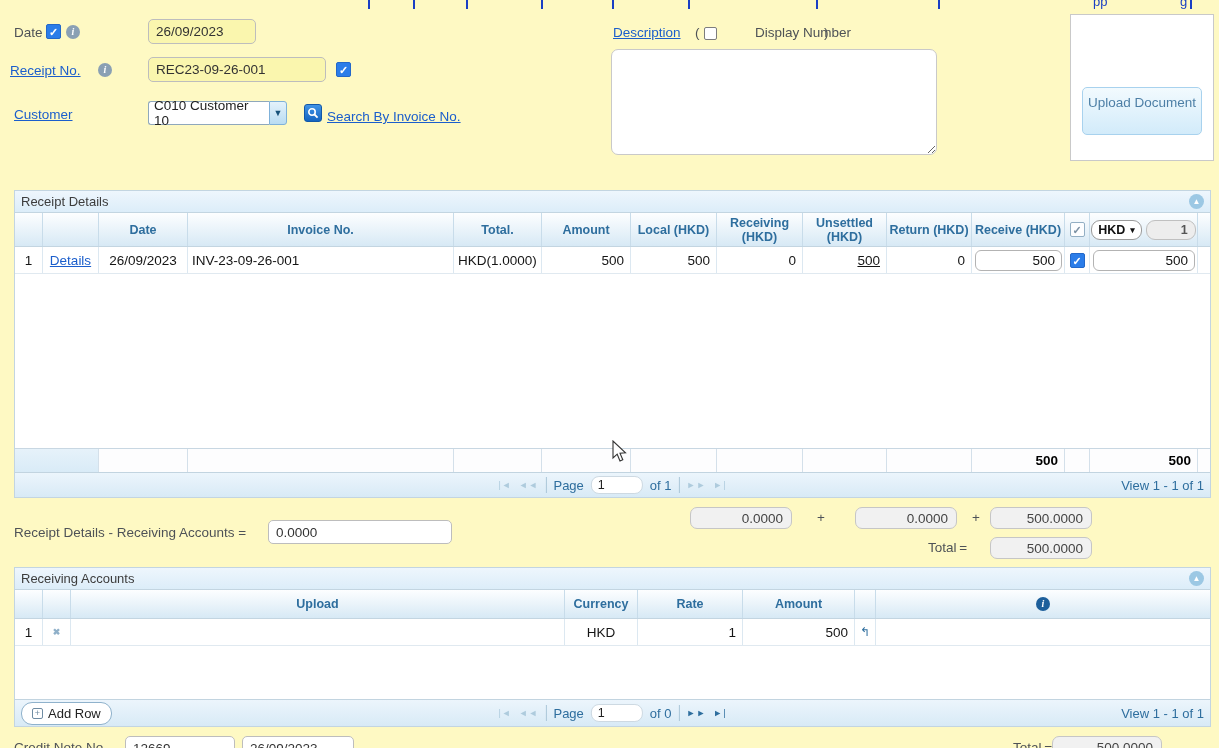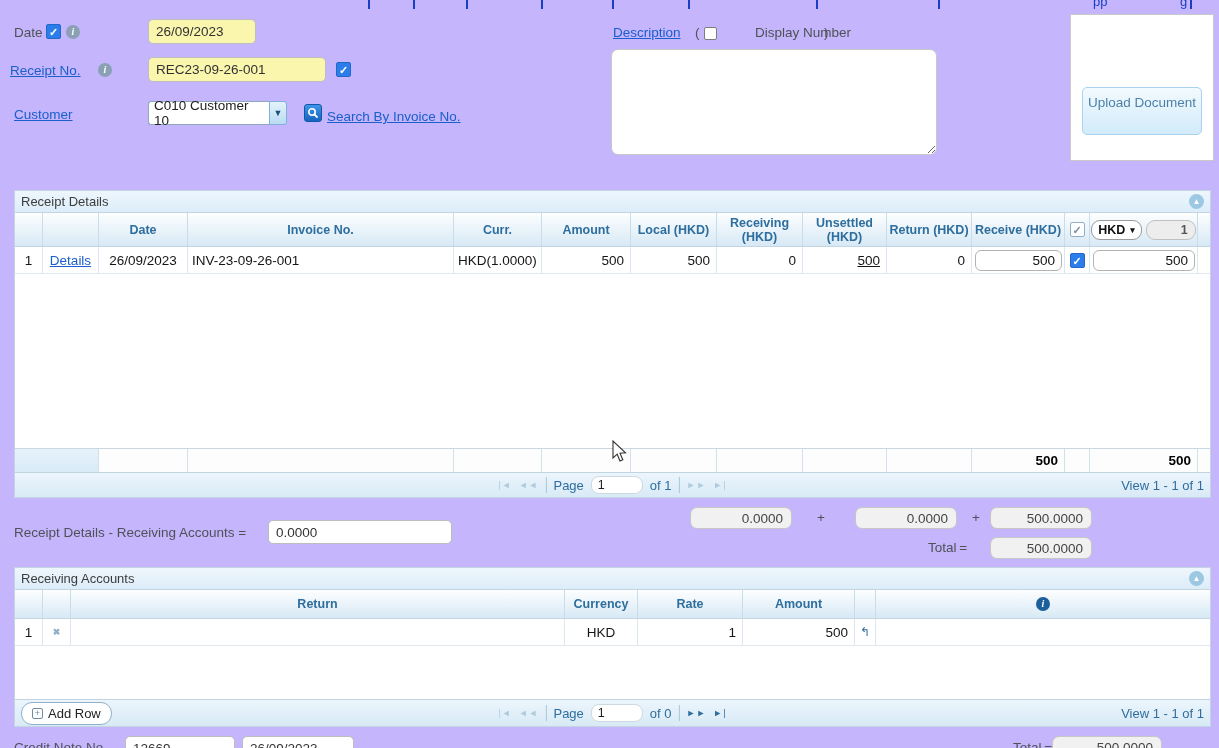--- a/index.html
+++ b/index.html
@@ -1,18 +1,18 @@
 <!DOCTYPE html>
 <html><head>
 <meta charset="utf-8">
 <style>
   * { margin:0; padding:0; box-sizing:border-box; }
   html,body { width:1219px; height:748px; overflow:hidden; background:#fff;
     font-family:"Liberation Sans", sans-serif; }
-  .screen { position:relative; width:1219px; height:748px; background:#c4b5fd; overflow:hidden; }
+  .screen { position:relative; width:1219px; height:748px; background:#fef9c3; overflow:hidden; }
 
   
   .nav-sliver { position:absolute; top:0; left:0; width:100%; height:9px; overflow:hidden; }
   .nav-pipe { position:absolute; top:0; width:2px; height:12px; background:#1a3fc4; }
   .nav-frag { position:absolute; top:-6px; color:#1a3fc4; font-size:13px; }
 
   
   .lbl { position:absolute; color:#4e5257; font-size:13.5px; }
   .link { color:#1b5ecc; text-decoration:underline; cursor:pointer; }
   .abs { position:absolute; }
@@ -176,21 +176,21 @@
     <div class="caption">
       <span>Receipt Details</span>
       <span class="collapse-ic">▲</span>
     </div>
 
     <div class="gridhead" style="height:34px">
       <div class="hc" style="width:28px"></div>
       <div class="hc" style="width:56px"></div>
       <div class="hc" style="width:89px">Date</div>
       <div class="hc" style="width:266px">Invoice No.</div>
-      <div class="hc" style="width:88px">Curr.</div>
+      <div class="hc" style="width:88px">Total.</div>
       <div class="hc" style="width:89px">Amount</div>
       <div class="hc" style="width:86px">Local (HKD)</div>
       <div class="hc" style="width:86px">Receiving (HKD)</div>
       <div class="hc" style="width:84px">Unsettled (HKD)</div>
       <div class="hc" style="width:85px">Return (HKD)</div>
       <div class="hc" style="width:93px">Receive (HKD)</div>
       <div class="hc" style="width:25px">
         <span class="cb cb-gray">✓</span>
       </div>
       <div class="hc" style="width:108px; gap:4px">
@@ -280,21 +280,21 @@
 
   <div class="panel" style="top:567px; height:160px">
     <div class="caption">
       <span>Receiving Accounts</span>
       <span class="collapse-ic">▲</span>
     </div>
 
     <div class="gridhead" style="height:29px">
       <div class="hc" style="width:28px"></div>
       <div class="hc" style="width:28px"></div>
-      <div class="hc" style="width:494px">Return</div>
+      <div class="hc" style="width:494px">Upload</div>
       <div class="hc" style="width:73px">Currency</div>
       <div class="hc" style="width:105px">Rate</div>
       <div class="hc" style="width:112px">Amount</div>
       <div class="hc" style="width:21px"></div>
       <div class="hc" style="flex:1; border-right:none">
         <span class="info-ic dark">i</span>
       </div>
     </div>
 
     <div class="gridbody">

